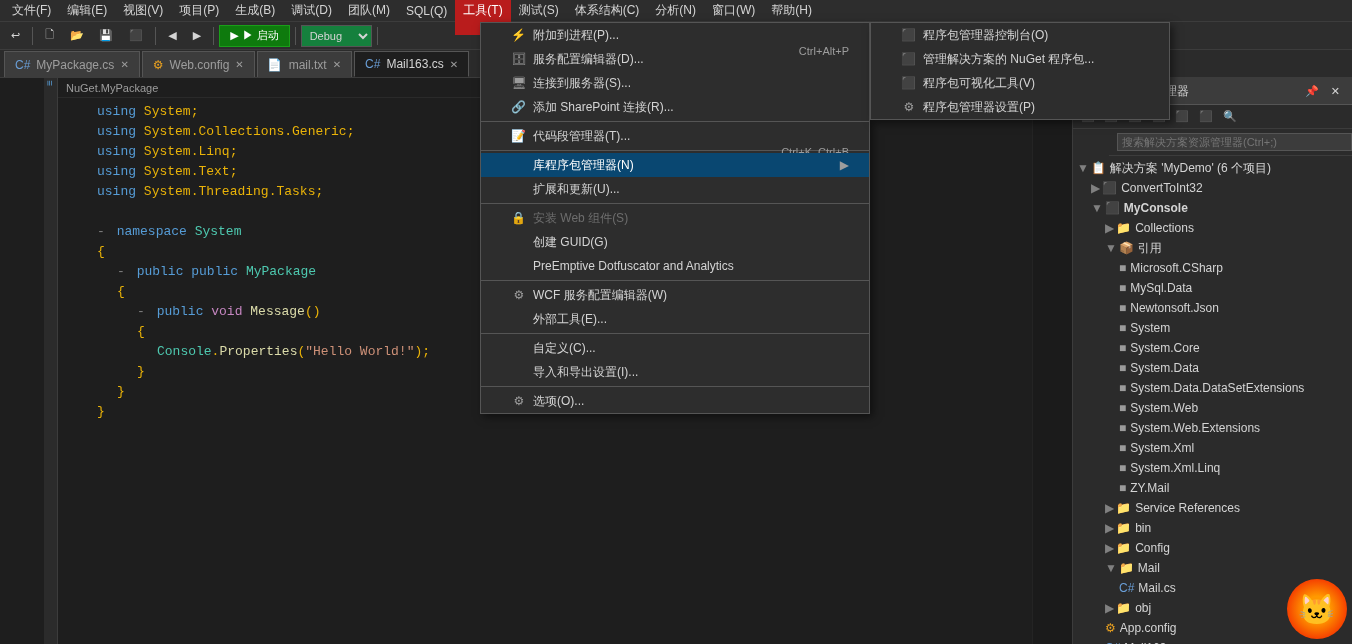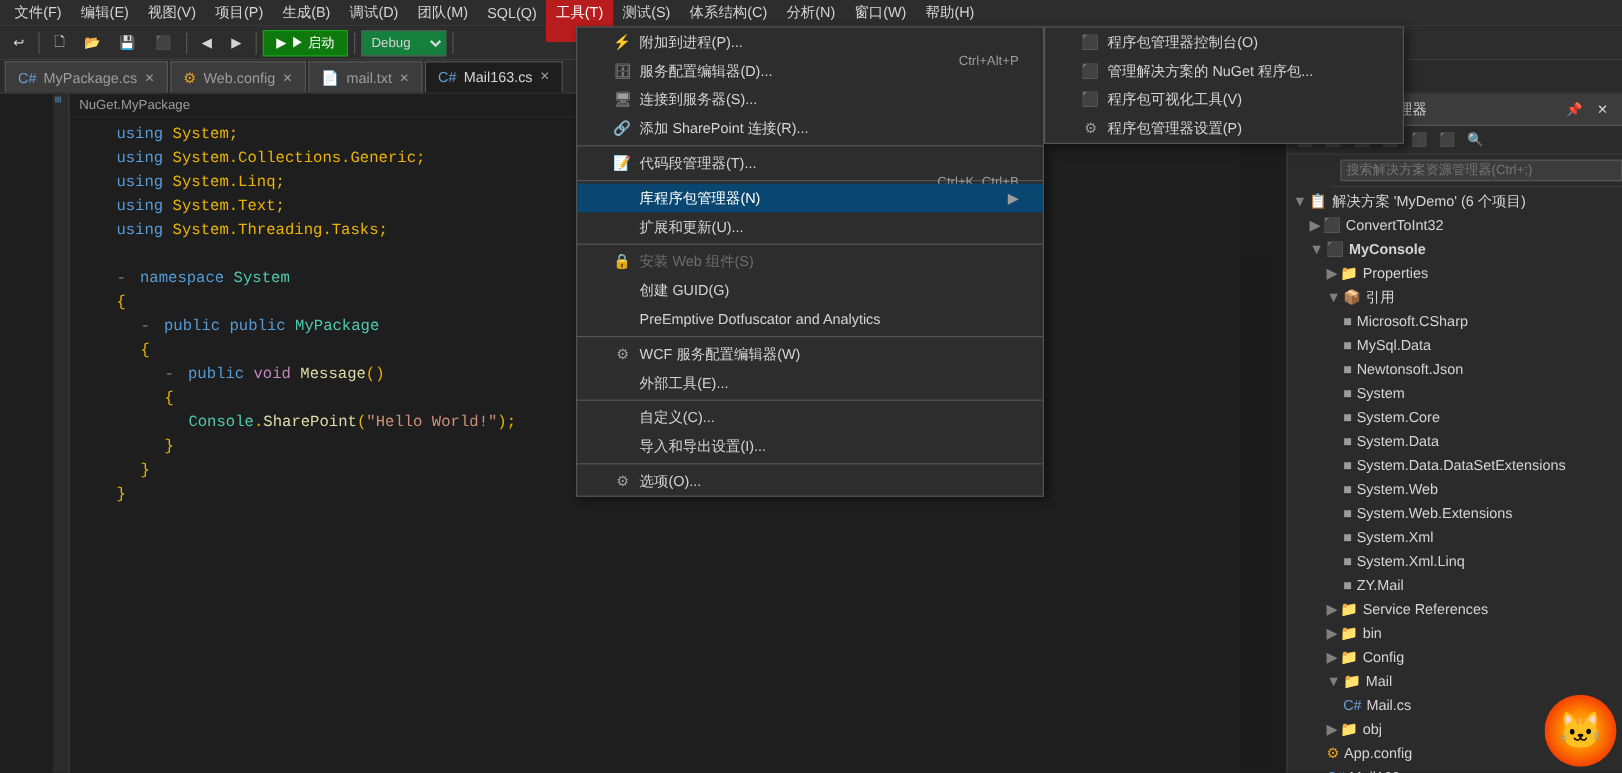--- a/index.html
+++ b/index.html
@@ -426,21 +426,21 @@
               <span class="line-collapse">-</span>
               <span class="kw">public</span> <span class="kw2"> void</span> <span class="method"> Message</span><span class="plain">()</span>
             </span>
           </div>
           <div class="line">
             <span class="line-num"></span>
             <span class="line-content" style="padding-left:40px;"><span class="plain">        {</span></span>
           </div>
           <div class="line">
             <span class="line-num"></span>
-            <span class="line-content" style="padding-left:60px;"><span class="type">Console</span><span class="plain">.</span><span class="method">SharePoint</span><span class="plain">(</span><span class="str">"Hello World!"</span><span class="plain">);</span></span>
+            <span class="line-content" style="padding-left:60px;"><span class="type">Console</span><span class="plain">.</span><span class="method">Properties</span><span class="plain">(</span><span class="str">"Hello World!"</span><span class="plain">);</span></span>
           </div>
           <div class="line">
             <span class="line-num"></span>
             <span class="line-content" style="padding-left:40px;"><span class="plain">        }</span></span>
           </div>
           <div class="line">
             <span class="line-num"></span>
             <span class="line-content" style="padding-left:20px;"><span class="plain">    }</span></span>
           </div>
           <div class="line">
@@ -494,21 +494,21 @@
 
       <div class="tree-item" style="padding-left:18px;">
         <span class="tree-expand">▼</span>
         <span class="tree-icon icon-project">⬛</span>
         <span style="font-weight:bold;">MyConsole</span>
       </div>
 
       <div class="tree-item" style="padding-left:32px;">
         <span class="tree-expand">▶</span>
         <span class="tree-icon icon-folder">📁</span>
-        <span>Properties</span>
+        <span>Collections</span>
       </div>
 
       <div class="tree-item" style="padding-left:32px;">
         <span class="tree-expand">▼</span>
         <span class="tree-icon icon-ref">📦</span>
         <span>引用</span>
       </div>
 
       <div class="tree-item" style="padding-left:46px;">
         <span class="tree-icon" style="color:#9b9b9b;">■</span>

